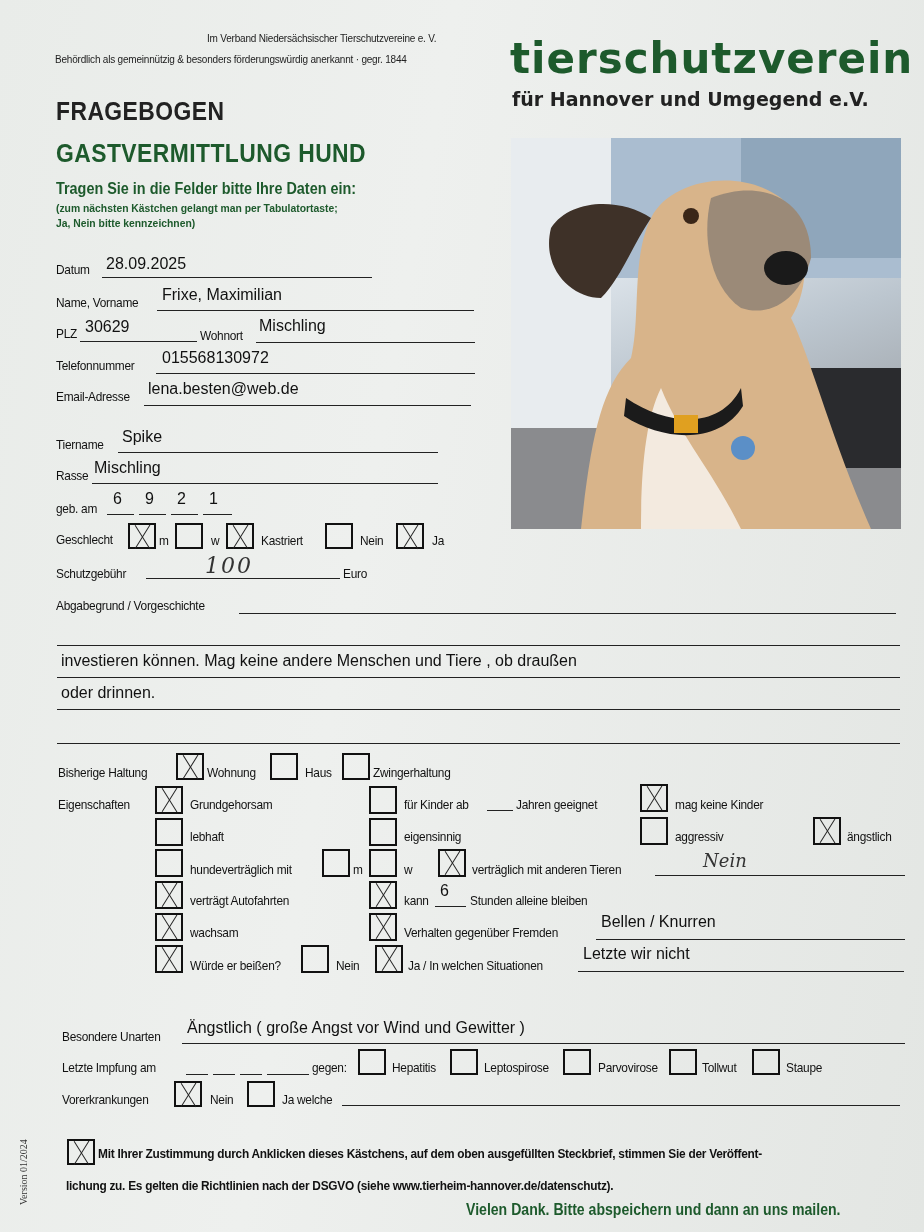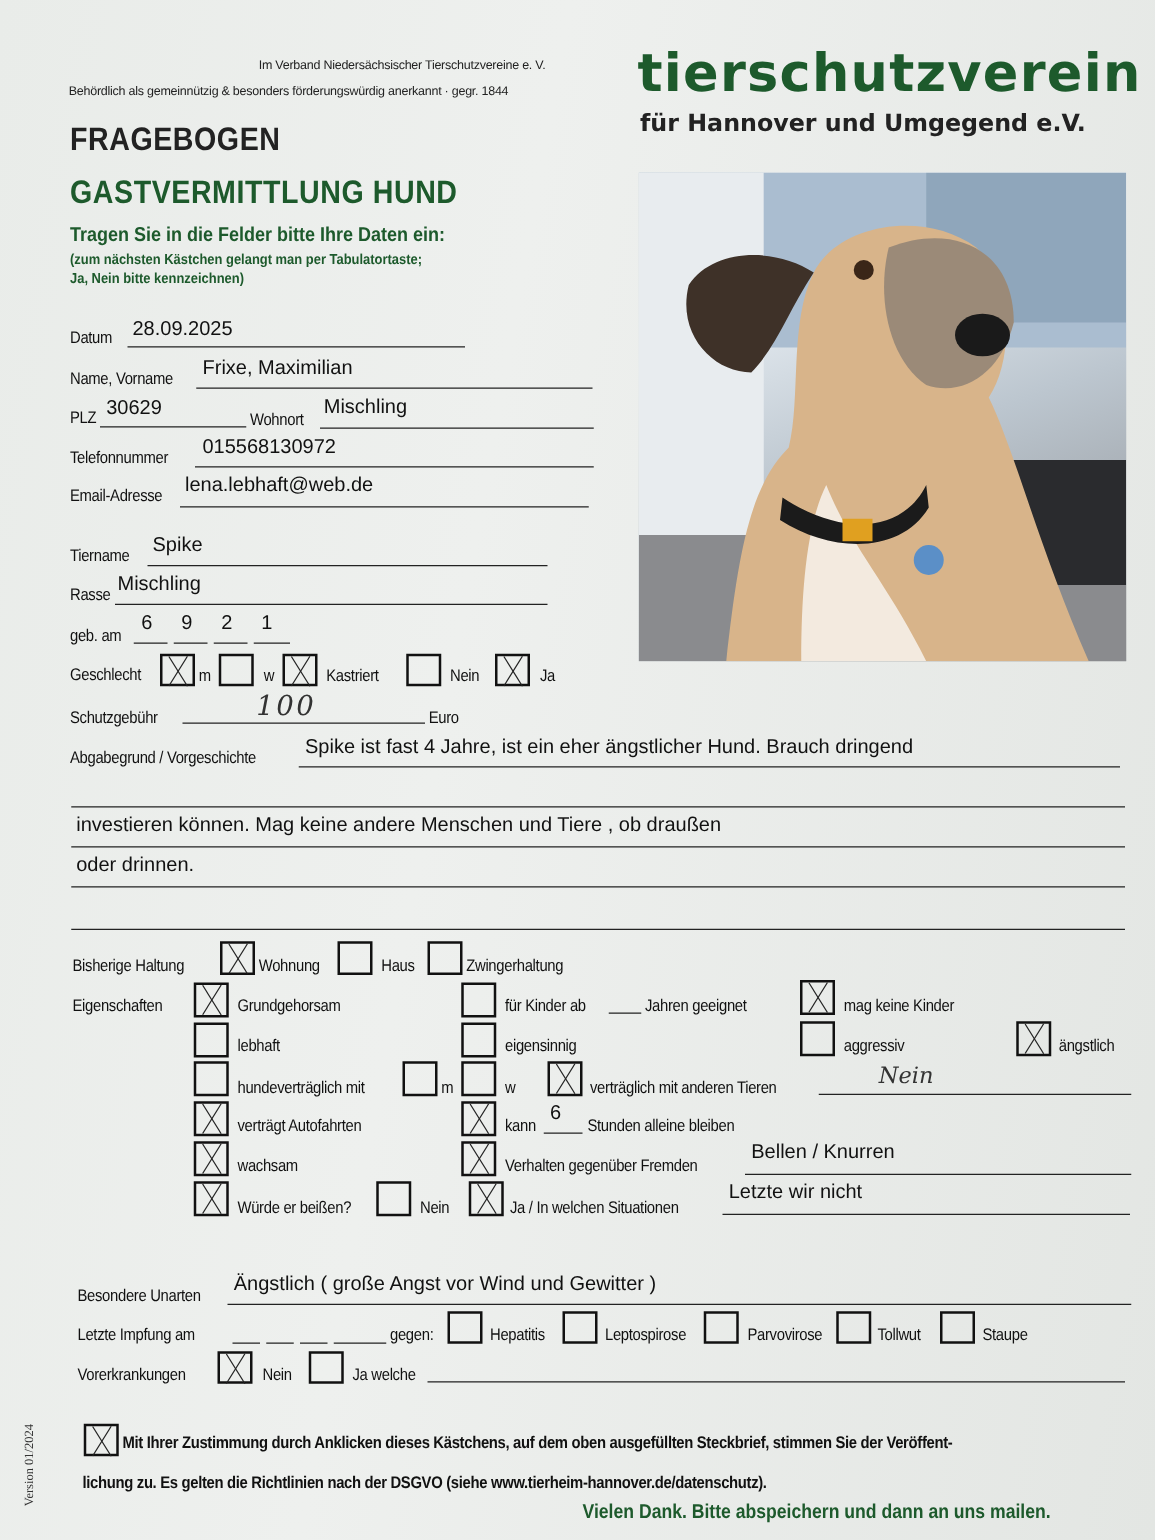--- a/index.html
+++ b/index.html
@@ -1,21 +1,21 @@
 <!DOCTYPE html>
 <html><head>
 <meta charset="utf-8">
 <style>
   html, body { margin:0; padding:0; }
   body { width:924px; height:1232px; background:#dfe3e0; overflow:hidden; position:relative;
          font-family:"Liberation Sans", sans-serif; color:#111; }
   .page { position:absolute; left:0; top:0; width:924px; height:1232px;
           background:linear-gradient(100deg,#e9ece9 0%,#eef0ee 40%,#e3e6e3 100%); }
   .abs { position:absolute; }
-  .small-head { font-size:10px; color:#222; letter-spacing:-0.2px;margin-top:14px; }
+  .small-head { font-size:10px; color:#222; letter-spacing:-0.2px; }
   .green { color:#1d5a2c; }
   .title { font-weight:bold; font-size:26px; letter-spacing:0.5px; }
   .label { font-size:13.5px; color:#111; letter-spacing:-0.3px; transform:scaleX(0.88); transform-origin:left; white-space:nowrap; }
   .value { font-size:16px; color:#111; font-family:"Liberation Sans", sans-serif; white-space:nowrap; }
   .line { position:absolute; height:0; border-bottom:1.4px solid #222; }
   .cb { position:absolute; width:24px; height:24px; border:2px solid #111; box-sizing:border-box; background:transparent; }
   .cb.checked::before, .cb.checked::after { content:""; position:absolute; left:50%; top:-2px; width:1.4px; height:28px; background:#222; }
   .cb.checked::before { transform:rotate(32deg); }
   .cb.checked::after { transform:rotate(-32deg); }
   .photo { position:absolute; left:511px; top:138px; width:390px; height:391px; overflow:hidden;
@@ -71,21 +71,21 @@
   <div class="line" style="left:80px;top:341px;width:117px;"></div>
   <div class="abs label" style="left:200px;top:328px;">Wohnort</div>
   <div class="abs value" style="left:259px;top:317px;">Mischling</div>
   <div class="line" style="left:256px;top:342px;width:219px;"></div>
 
   <div class="abs label" style="left:56px;top:358px;">Telefonnummer</div>
   <div class="abs value" style="left:162px;top:349px;">015568130972</div>
   <div class="line" style="left:156px;top:373px;width:319px;"></div>
 
   <div class="abs label" style="left:56px;top:389px;">Email-Adresse</div>
-  <div class="abs value" style="left:148px;top:380px;">lena.lebhaft@web.de</div>
+  <div class="abs value" style="left:148px;top:380px;">lena.besten@web.de</div>
   <div class="line" style="left:144px;top:405px;width:327px;"></div>
 
   <div class="abs label" style="left:56px;top:437px;">Tiername</div>
   <div class="abs value" style="left:122px;top:428px;">Spike</div>
   <div class="line" style="left:118px;top:452px;width:320px;"></div>
 
   <div class="abs label" style="left:56px;top:468px;">Rasse</div>
   <div class="abs value" style="left:94px;top:459px;">Mischling</div>
   <div class="line" style="left:92px;top:483px;width:346px;"></div>
 
@@ -110,21 +110,20 @@
   <div class="abs label" style="left:360px;top:533px;">Nein</div>
   <div class="cb checked" style="left:396px;top:523px;width:28px;height:26px;"></div>
   <div class="abs label" style="left:432px;top:533px;">Ja</div>
 
   <div class="abs label" style="left:56px;top:566px;">Schutzgebühr</div>
   <div class="abs hand" style="left:205px;top:553px;font-size:22px;color:#333;letter-spacing:2px;">100</div>
   <div class="line" style="left:146px;top:578px;width:194px;"></div>
   <div class="abs label" style="left:343px;top:566px;">Euro</div>
 
   <div class="abs label" style="left:56px;top:598px;">Abgabegrund / Vorgeschichte</div>
-  <div class="abs value" style="left:244px;top:589px;">Spike ist fast 4 Jahre, ist ein eher ängstlicher Hund. Brauch dringend</div>
   <div class="line" style="left:239px;top:613px;width:657px;"></div>
   <div class="line" style="left:57px;top:645px;width:843px;"></div>
   <div class="abs value" style="left:61px;top:652px;">investieren können. Mag keine andere Menschen und Tiere , ob draußen</div>
   <div class="line" style="left:57px;top:677px;width:843px;"></div>
   <div class="abs value" style="left:61px;top:684px;">oder drinnen.</div>
   <div class="line" style="left:57px;top:709px;width:843px;"></div>
   <div class="abs value" style="left:61px;top:716px;"></div>
   <div class="line" style="left:57px;top:743px;width:843px;"></div>
 
   <div class="abs label" style="left:58px;top:765px;">Bisherige Haltung</div>

